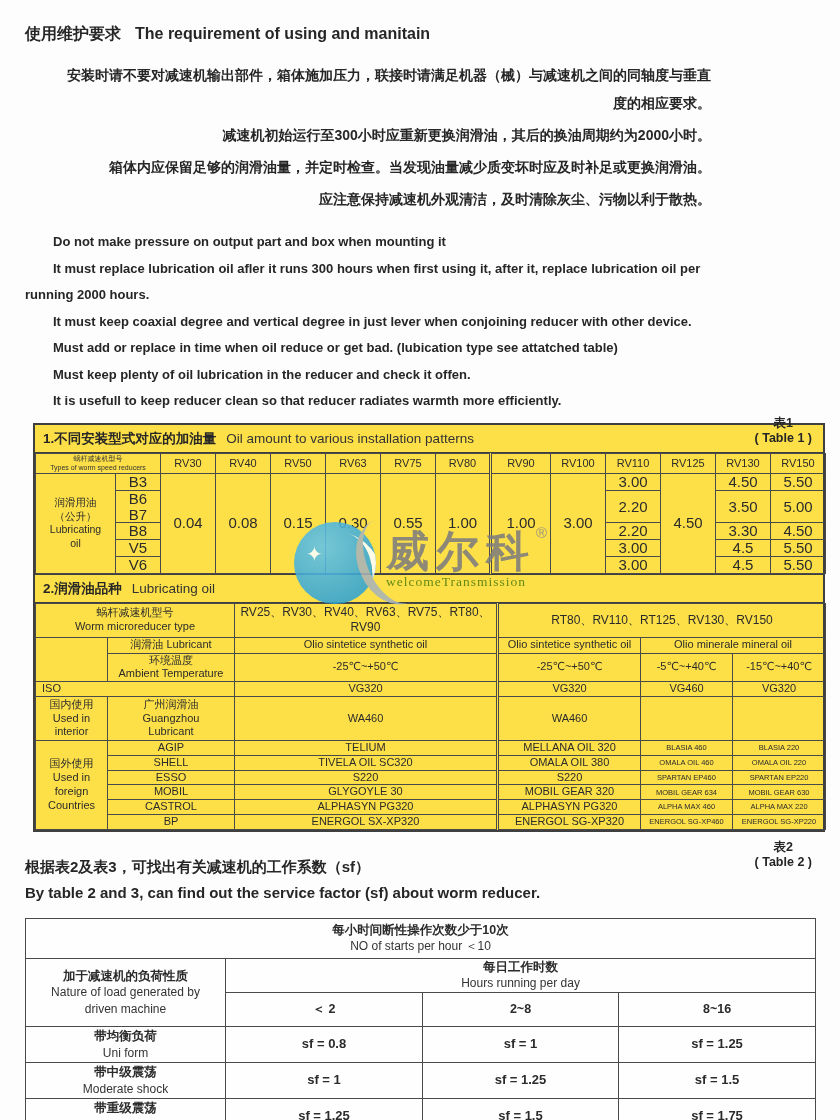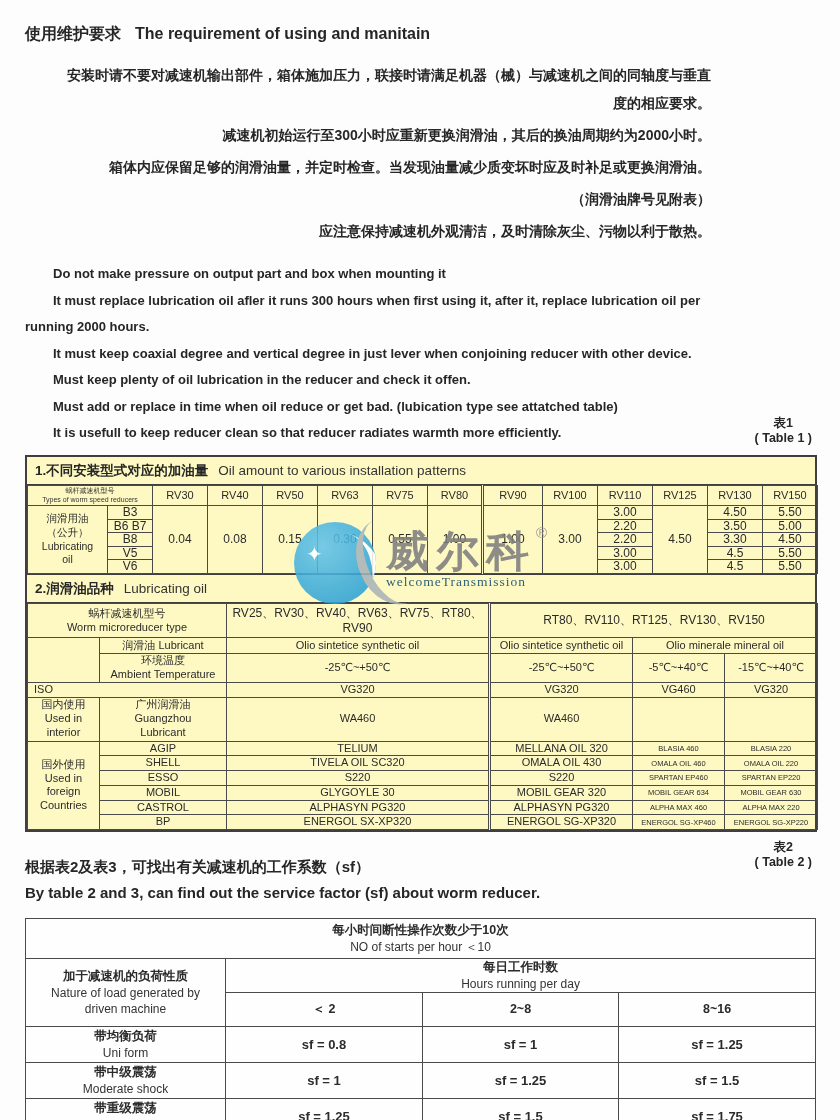--- a/index.html
+++ b/index.html
@@ -10,30 +10,30 @@
   .doc-title .en-part{margin-left:14px;}
   .zh-block{width:690px;margin-top:16px;}
   .zh-block p{margin:4px;font-size:14px;font-weight:bold;line-height:28px;white-space:pre-line;text-align:right;}
   .en-block{width:760px;margin-top:16px;}
   .en-block p{margin:0;font-size:13px;font-weight:bold;line-height:26.5px;white-space:pre-line;}
   .ind{text-indent:28px;}
   .tbl-tag{position:absolute;right:28px;text-align:center;font-weight:bold;font-size:12.5px;line-height:15px;white-space:pre-line;}
   .t1-tag{top:416px;}
   .t2-tag{top:840px;}
   
-  .t1wrap{width:788px;border:2px solid #3f3f3f;margin-top:8px;background:#fef9c3;}
+  .t1wrap{width:788px;border:2px solid #3f3f3f;margin-top:8px;background:#fde047;margin-left:8px;}
   .sec-title{padding:5px 8px 4px 8px;border-bottom:1.5px solid #3f3f3f;font-size:13.5px;}
   .sec-title .zh{font-weight:bold;}
   .sec-title .en-part{font-weight:normal;margin-left:10px;color:#333;}
   .sec-title2{border-top:1.5px solid #3f3f3f;}
   table{border-collapse:collapse;width:100%;table-layout:fixed;}
   td,th{border:1px solid #4a4a4a;text-align:center;vertical-align:middle;white-space:pre-line;
         font-weight:normal;color:#2b2b2b;padding:0 2px;overflow:hidden;}
   .tA th{height:19px;font-size:11px;}
-  .tA td{height:12px;font-size:12px;line-height:1.05;}
+  .tA td{height:12px;font-size:15px;line-height:1.05;}
   .tA .tiny{font-size:7px;line-height:1.4;font-weight:normal;color:#333;}
   .tA .oil{font-size:10.5px;line-height:1.3;}
   .dbl{border-left:3px double #4a4a4a;}
   .tB td,.tB th{font-size:11px;line-height:1.25;}
   .tB .grp{font-size:12px;}
   .tB .sm{font-size:7.5px;}
   .tB .left{text-align:left;padding-left:6px;}
   tr.h-worm{height:34px;padding-left:44px;} tr.h-lub{height:16px;} tr.h-amb{height:28px;} tr.h-iso{height:15px;}
   tr.h-gz{height:44px;} tr.h-br{height:13px;}
   
@@ -53,46 +53,45 @@
   .wm-circle{position:relative;width:82px;height:82px;border-radius:50%;
              background:radial-gradient(circle at 35% 30%, #63c4ea, #2fa3d6 75%);overflow:hidden;flex:0 0 auto;}
   .wm-swoosh{position:absolute;left:-18px;top:8px;width:95px;height:110px;border-radius:50%;
              border-right:13px solid #ffffff;transform:rotate(18deg);}
   .wm-star{position:absolute;left:12px;top:22px;color:#ffffff;font-size:20px;line-height:20px;}
   .wm-tail{position:absolute;left:64px;top:-6px;width:60px;height:90px;border-radius:50%;
            border-left:9px solid #a8b4ba;transform:rotate(-24deg);}
   .wm-textcol{position:relative;margin-left:10px;margin-top:2px;}
   .wm-zh{font-size:43px;font-weight:bold;color:#7d7d7d;letter-spacing:7px;line-height:44px;}
   .wm-reg{font-size:15px;color:#8a8a8a;vertical-align:28px;font-weight:normal;}
-  .wm-en{font-family:"Liberation Serif","DejaVu Serif",serif;font-size:13.5px;color:#0c4a6e;margin-top:1px;letter-spacing:1px;}
+  .wm-en{font-family:"Liberation Serif","DejaVu Serif",serif;font-size:13.5px;color:#4d7c0f;margin-top:1px;letter-spacing:1px;}
 </style>
 </head>
 <body>
 
 <div class="page">
   <div class="content">
 
     <h1 class="doc-title"><span>使用维护要求</span><span class="en-part">The requirement of using and manitain</span></h1>
 
     <div class="zh-block">
       <p class="ind">安装时请不要对减速机输出部件，箱体施加压力，联接时请满足机器（械）与减速机之间的同轴度与垂直
 度的相应要求。</p>
       <p>减速机初始运行至300小时应重新更换润滑油，其后的换油周期约为2000小时。</p>
       <p class="ind">箱体内应保留足够的润滑油量，并定时检查。当发现油量减少质变坏时应及时补足或更换润滑油。</p>
-      <p>（润滑油牌号见附表）</p>
       <p>应注意保持减速机外观清洁，及时清除灰尘、污物以利于散热。</p>
     </div>
 
     <div class="en-block">
       <p class="ind">Do not make pressure on output part and box when mounting it</p>
       <p class="ind">It must replace lubrication oil afler it runs 300 hours when first using it, after it, replace lubrication oil per
 running 2000 hours.</p>
       <p class="ind">It must keep coaxial degree and vertical degree in just lever when conjoining reducer with other device.</p>
+      <p class="ind">Must add or replace in time when oil reduce or get bad. (lubication type see attatched table)</p>
       <p class="ind">Must keep plenty of oil lubrication in the reducer and check it offen.</p>
-      <p class="ind">Must add or replace in time when oil reduce or get bad. (lubication type see attatched table)</p>
       <p class="ind">It is usefull to keep reducer clean so that reducer radiates warmth more efficiently.</p>
     </div>
 
     <div class="t1wrap">
       <div class="sec-title"><span class="zh">1.不同安装型式对应的加油量</span><span class="en-part">Oil amount to various installation patterns</span></div>
 
       <table class="tA">
         <colgroup>
           <col style="width:80px">
             <col style="width:45px">
@@ -231,21 +230,21 @@
 Countries</td>
           <td>AGIP</td>
           <td>TELIUM</td>
           <td class="dbl">MELLANA OIL 320</td>
           <td class="sm">BLASIA 460</td>
           <td class="sm">BLASIA 220</td>
         </tr>
         <tr class="h-br">
           <td>SHELL</td>
           <td>TIVELA OIL SC320</td>
-          <td class="dbl">OMALA OIL 430</td>
+          <td class="dbl">OMALA OIL 380</td>
           <td class="sm">OMALA OIL 460</td>
           <td class="sm">OMALA OIL 220</td>
         </tr>
         <tr class="h-br">
           <td>ESSO</td>
           <td>S220</td>
           <td class="dbl">S220</td>
           <td class="sm">SPARTAN EP460</td>
           <td class="sm">SPARTAN EP220</td>
         </tr>

